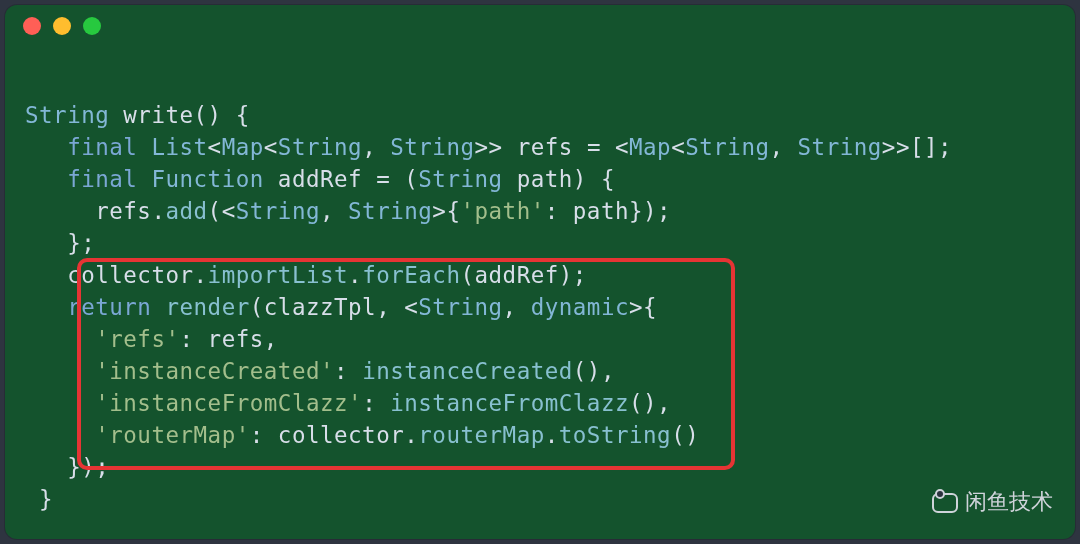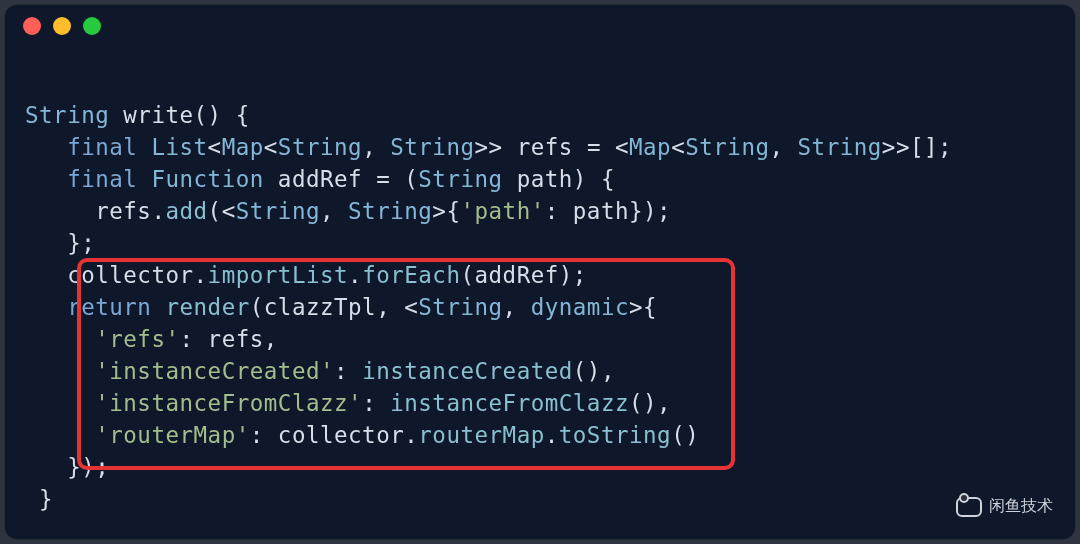--- a/index.html
+++ b/index.html
@@ -11,21 +11,21 @@
     font-family: "Menlo", "Consolas", "DejaVu Sans Mono", monospace;
     overflow: hidden;
     position: relative;
   }
   .window {
     position: absolute;
     left: 5px;
     top: 5px;
     right: 5px;
     bottom: 5px;
-    background: #0f172a;
+    background: #14532d;
     border-radius: 12px;
     box-shadow: 0 0 0 1px rgba(0,0,0,0.15);
     overflow: hidden;
   }
   .titlebar {
     height: 42px;
     display: flex;
     align-items: center;
     padding-left: 18px;
     gap: 12px;
@@ -68,21 +68,21 @@
 
   .watermark {
     position: absolute;
     right: 22px;
     bottom: 22px;
     display: flex;
     align-items: center;
     gap: 8px;
     color: #cfd3da;
     font-family: -apple-system, "Helvetica Neue", Arial, sans-serif;
-    font-size: 16px;
+    font-size: 22px;
   }
   .wm-icon {
     width: 26px;
     height: 22px;
     position: relative;
   }
   .wm-icon::before {
     content:"";
     position:absolute;
     left:1px; top:2px;

